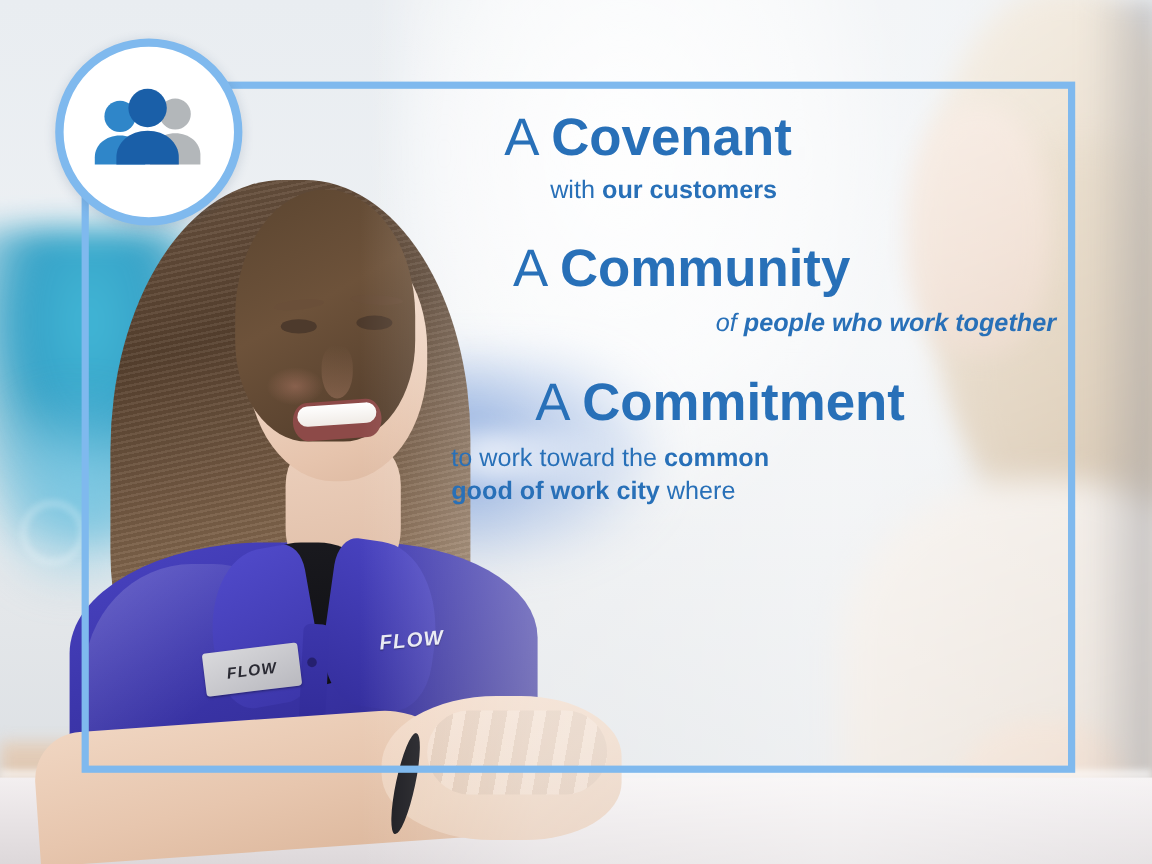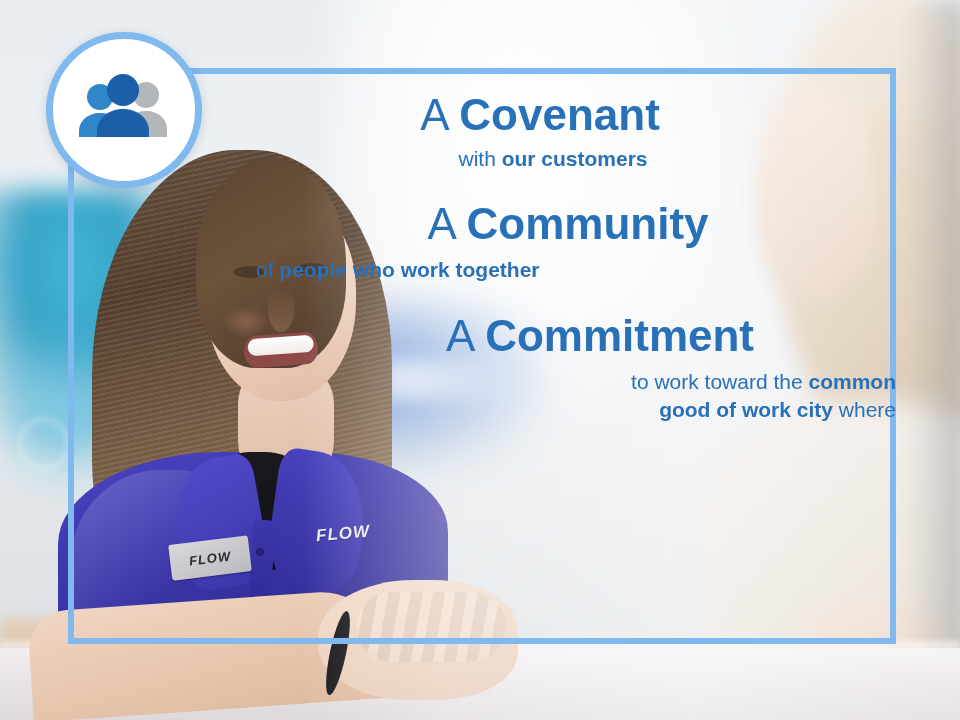--- a/index.html
+++ b/index.html
@@ -294,44 +294,44 @@
     text-align:center;
   }
   .title{
     font:700 55px/1.04 "Liberation Sans",sans-serif;
     color:#11519f;
     letter-spacing:-.5px;
     text-align:center;
     margin:26px 0 4px 0;
     white-space:nowrap;
   }
-  .block{margin:0;}
+  .block{margin:16px;}
   .head{
     font:300 44px/1.12 "Liberation Sans",sans-serif;
     color:#2870b8;
     white-space:nowrap;
   }
   .head b{font-weight:700;}
   .sub{
     font:400 21px/1.30 "Liberation Sans",sans-serif;
     color:#2870b8;
   }
   .sub b{font-weight:700;}
 
   .b1{margin-top:10px;}
   .b1 .head{text-align:center;padding-right:26px;}
   .b1 .sub{text-align:center;padding-right:0;margin-top:6px;}
 
   .b2{margin-top:26px;}
   .b2 .head{text-align:center;padding-left:30px;}
-  .b2 .sub{text-align:left;padding-left:46px;margin-top:8px;}
+  .b2 .sub{text-align:right;padding-left:46px;margin-top:8px;font-style:italic;}
 
   .b3{margin-top:28px;}
   .b3 .head{text-align:center;padding-left:94px;}
-  .b3 .sub{text-align:right;padding-left:150px;margin-top:8px;}
+  .b3 .sub{text-align:left;padding-left:150px;margin-top:8px;}
 </style>
 </head>
 <body>
 
 <div id="stage">
 
   <div class="photo">
     <div class="bg-base"></div>
     <div class="bg-window"></div>
     <div class="bg-car"></div>

